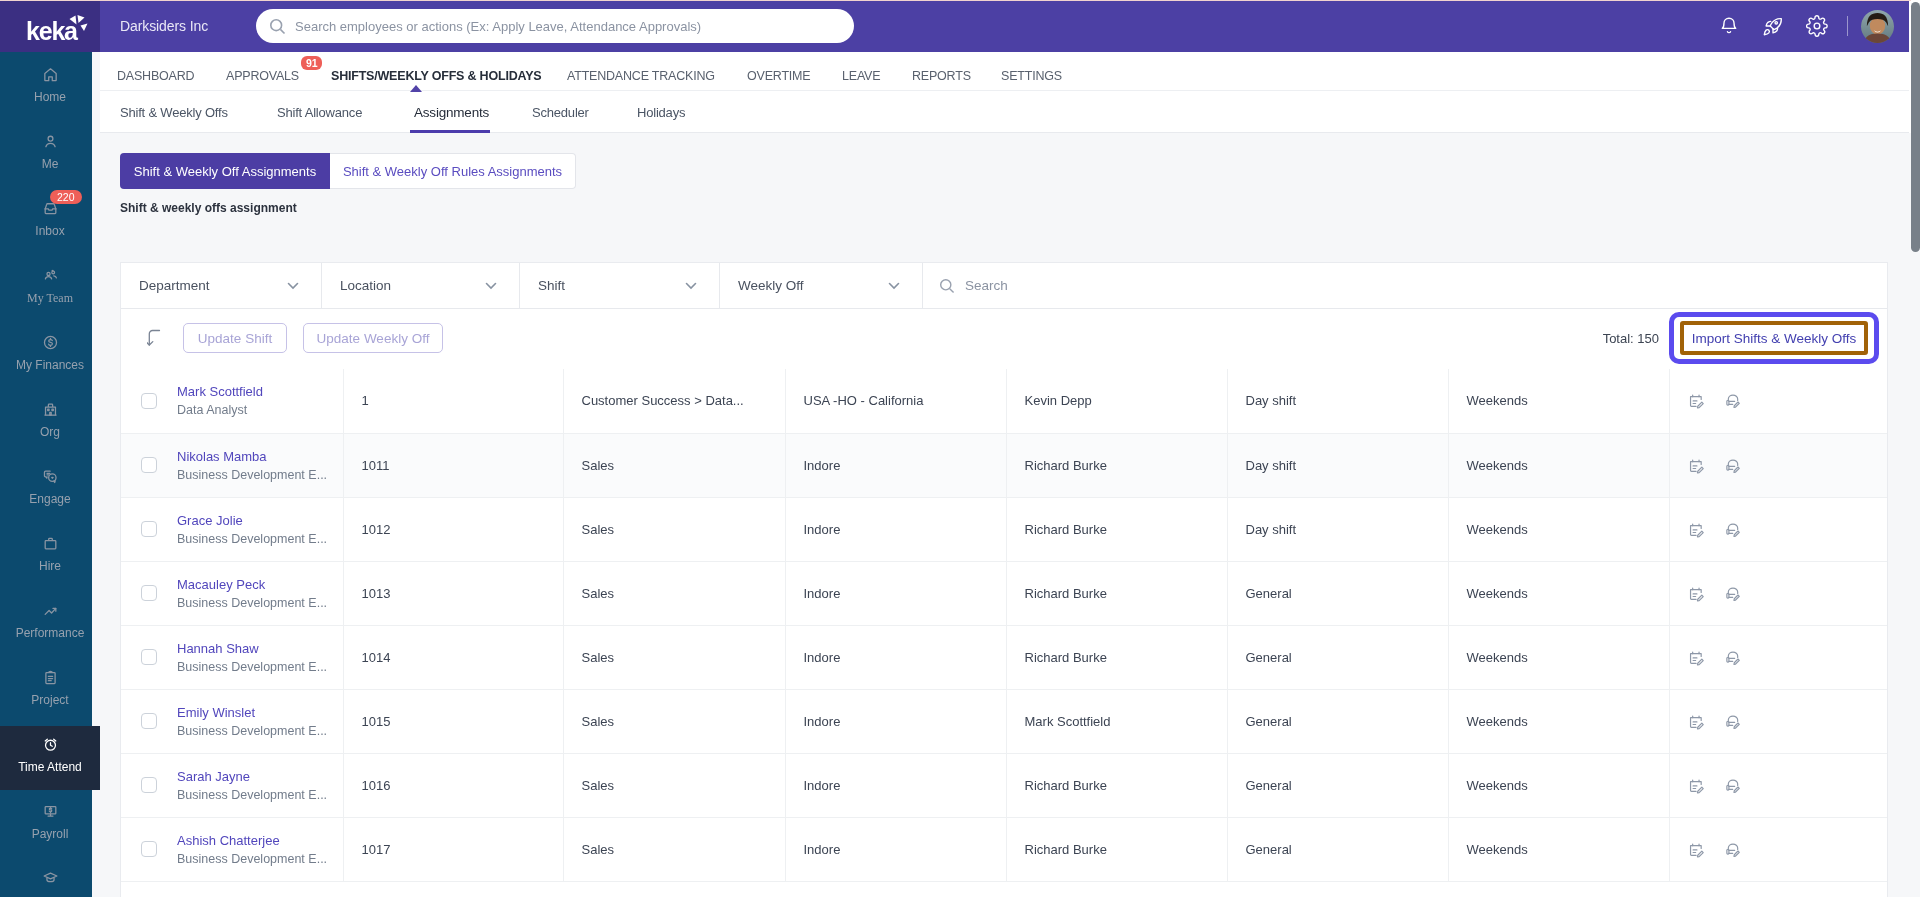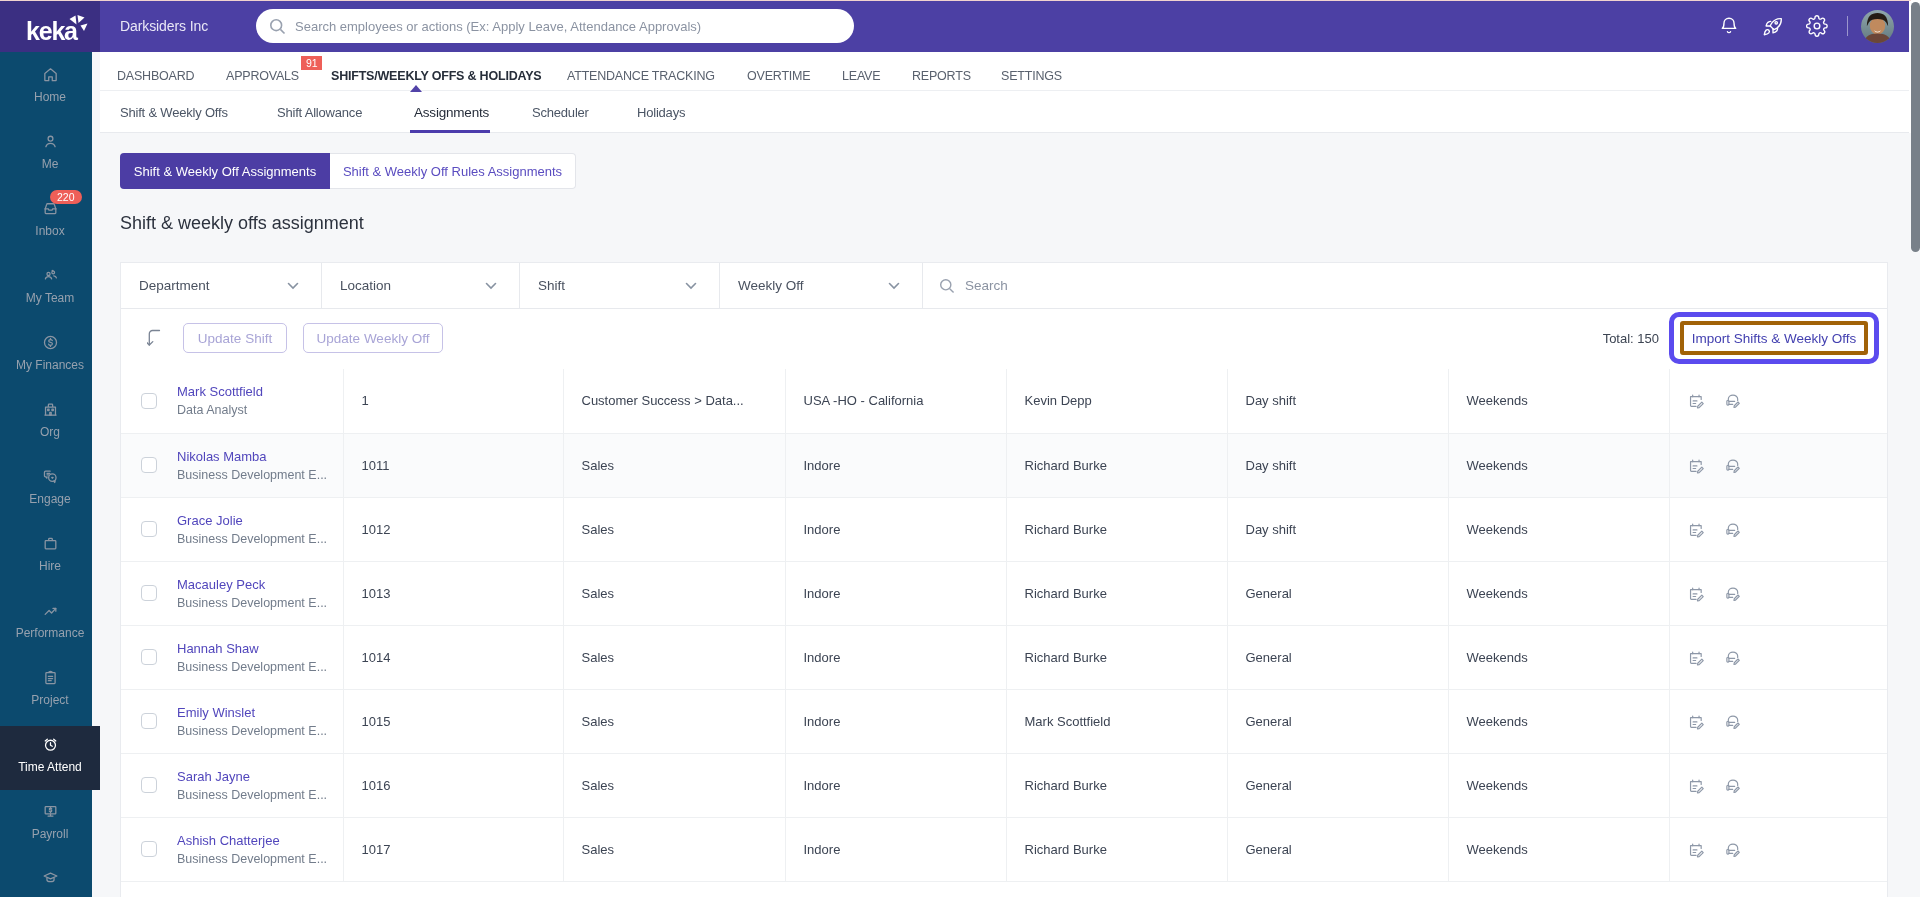--- a/index.html
+++ b/index.html
@@ -27,34 +27,34 @@
 .sbitem .lb { font-size:12px; margin-top:5px; }
 .sbitem.active { color:#fff; }
 .sbitem.active .ic { color:#fff; }
 .sbactivebg { position:absolute; left:0; top:674px; width:100px; height:64px; background:#1e2a3e; }
 .badge { position:absolute; background:#ee5f58; color:#fff; font-size:10.5px; border-radius:7px; padding:1px 7px; line-height:12px; z-index:5; }
 
 
 .navrow { position:absolute; top:52px; left:100px; width:1820px; height:39px; background:#fff; z-index:10; border-bottom:1px solid #edeff2; }
 .navrow a { position:absolute; top:0; height:47px; display:flex; align-items:center; text-decoration:none; color:#59616e; font-size:12.5px; letter-spacing:-.2px; white-space:nowrap; }
 .navrow a.active { color:#272e3a; font-weight:bold; }
-.navbadge { position:absolute; left:calc(100% + 2px); top:4px; background:#ee5f58; color:#fff; font-size:10.5px; font-weight:normal; border-radius:0; padding:1px 5px; line-height:12px; }
+.navbadge { position:absolute; left:calc(100% + 2px); top:4px; background:#ee5f58; color:#fff; font-size:10.5px; font-weight:bold; border-radius:6px; padding:1px 5px; line-height:12px; }
 .caret { position:absolute; top:84.5px; left:410px; width:0; height:0; border-left:6.5px solid transparent; border-right:6.5px solid transparent; border-bottom:7px solid #5243a8; z-index:11; }
 .subnav { position:absolute; top:91px; left:100px; width:1820px; height:42px; background:#fff; border-bottom:1px solid #e8eaee; z-index:9; }
 .subnav a { position:absolute; top:0; text-decoration:none; color:#4b5565; font-size:13px; letter-spacing:-.2px; height:42px; display:flex; align-items:center; white-space:nowrap; }
 .subnav a.active { color:#262d3a; font-size:13.5px; letter-spacing:-.2px; }
 .subnav a.active:after { content:""; position:absolute; left:-4px; right:-1px; bottom:0; height:3px; background:#4c3cac; }
 
 
 .content { position:absolute; top:133px; left:100px; width:1820px; height:764px; background:#f6f7f9; }
 .segs { position:absolute; top:20px; left:20px; display:flex; height:36px; }
 .seg { display:flex; align-items:center; justify-content:center; font-size:13px; background:#fff; color:#5a4cc0; border:1px solid #e3e5ea; border-left:none; }
 .seg.active { background:#4c3da4; color:#fff; border:none; border-radius:4px 0 0 4px; }
 .seg.last { border-radius:0 4px 4px 0; }
-.pagetitle { position:absolute; top:80px; left:20px; font-size:18px; font-weight:normal; color:#2c323e; }
+.pagetitle { position:absolute; top:68px; left:20px; font-size:12px; font-weight:bold; color:#2c323e; }
 
 .card { position:absolute; top:129px; left:20px; width:1768px; height:635px; background:#fff; border:1px solid #e9ebef; border-bottom:none; }
 .filters { position:absolute; top:0; left:0; width:100%; height:46px; border-bottom:1px solid #e7e9ed; display:flex; }
 .fbox { width:201px; border-right:1px solid #e7e9ed; position:relative; display:flex; align-items:center; }
 .fbox.f2 { width:198px; } .fbox.f3 { width:200px; } .fbox.f4 { width:203px; }
 .fbox .ft { margin-left:18px; font-size:13.5px; color:#49515f; }
 .fbox .chev { position:absolute; right:22px; top:50%; margin-top:-4px; }
 .fsearch { flex:1; display:flex; align-items:center; }
 .fsearch .ph { color:#8b93a2; font-size:13.5px; margin-left:10px; }
 
@@ -166,21 +166,21 @@
       <div class="ic">
         <svg width="22" height="22" viewBox="0 0 24 24" fill="none" stroke="currentColor" stroke-width="1.5" stroke-linejoin="round" stroke-linecap="round">
           <path d="M19.5 12.5v5.6a1 1 0 0 1-1 1h-13a1 1 0 0 1-1-1v-5.6"></path>
           <path d="M4.5 12.5h4.4l1 1.9h4.2l1-1.9h4.4"></path>
           <path d="M4.5 12.5 6.7 6a1 1 0 0 1 .9-.7h8.8a1 1 0 0 1 .9.7l2.2 6.5"></path>
         </svg>
       </div>
       <div class="lb">Inbox</div>
     </div>
   <div class="badge" style="left:50px; top:138px;">220</div>
-  <div class="sbitem" style="top:212px;">
+  <div class="sbitem" style="top:212px;font-family:Liberation Serif, serif;">
       <div class="ic">
         <svg width="22" height="22" viewBox="0 0 24 24" fill="none" stroke="currentColor" stroke-width="1.4" stroke-linecap="round">
           <circle cx="9.2" cy="9.8" r="2.2"></circle>
           <path d="M4.8 16.8c.5-2.1 2.2-3.2 4.4-3.2s3.9 1.1 4.4 3.2"></path>
           <circle cx="15.8" cy="7.8" r="1.9"></circle>
           <path d="M16.6 12.4c1.9.1 3.3 1.1 3.7 3"></path>
           <path d="M14.2 5.2a2.1 2.1 0 0 1 1.2-.4"></path>
         </svg>
       </div>
       <div class="lb">My Team</div>

